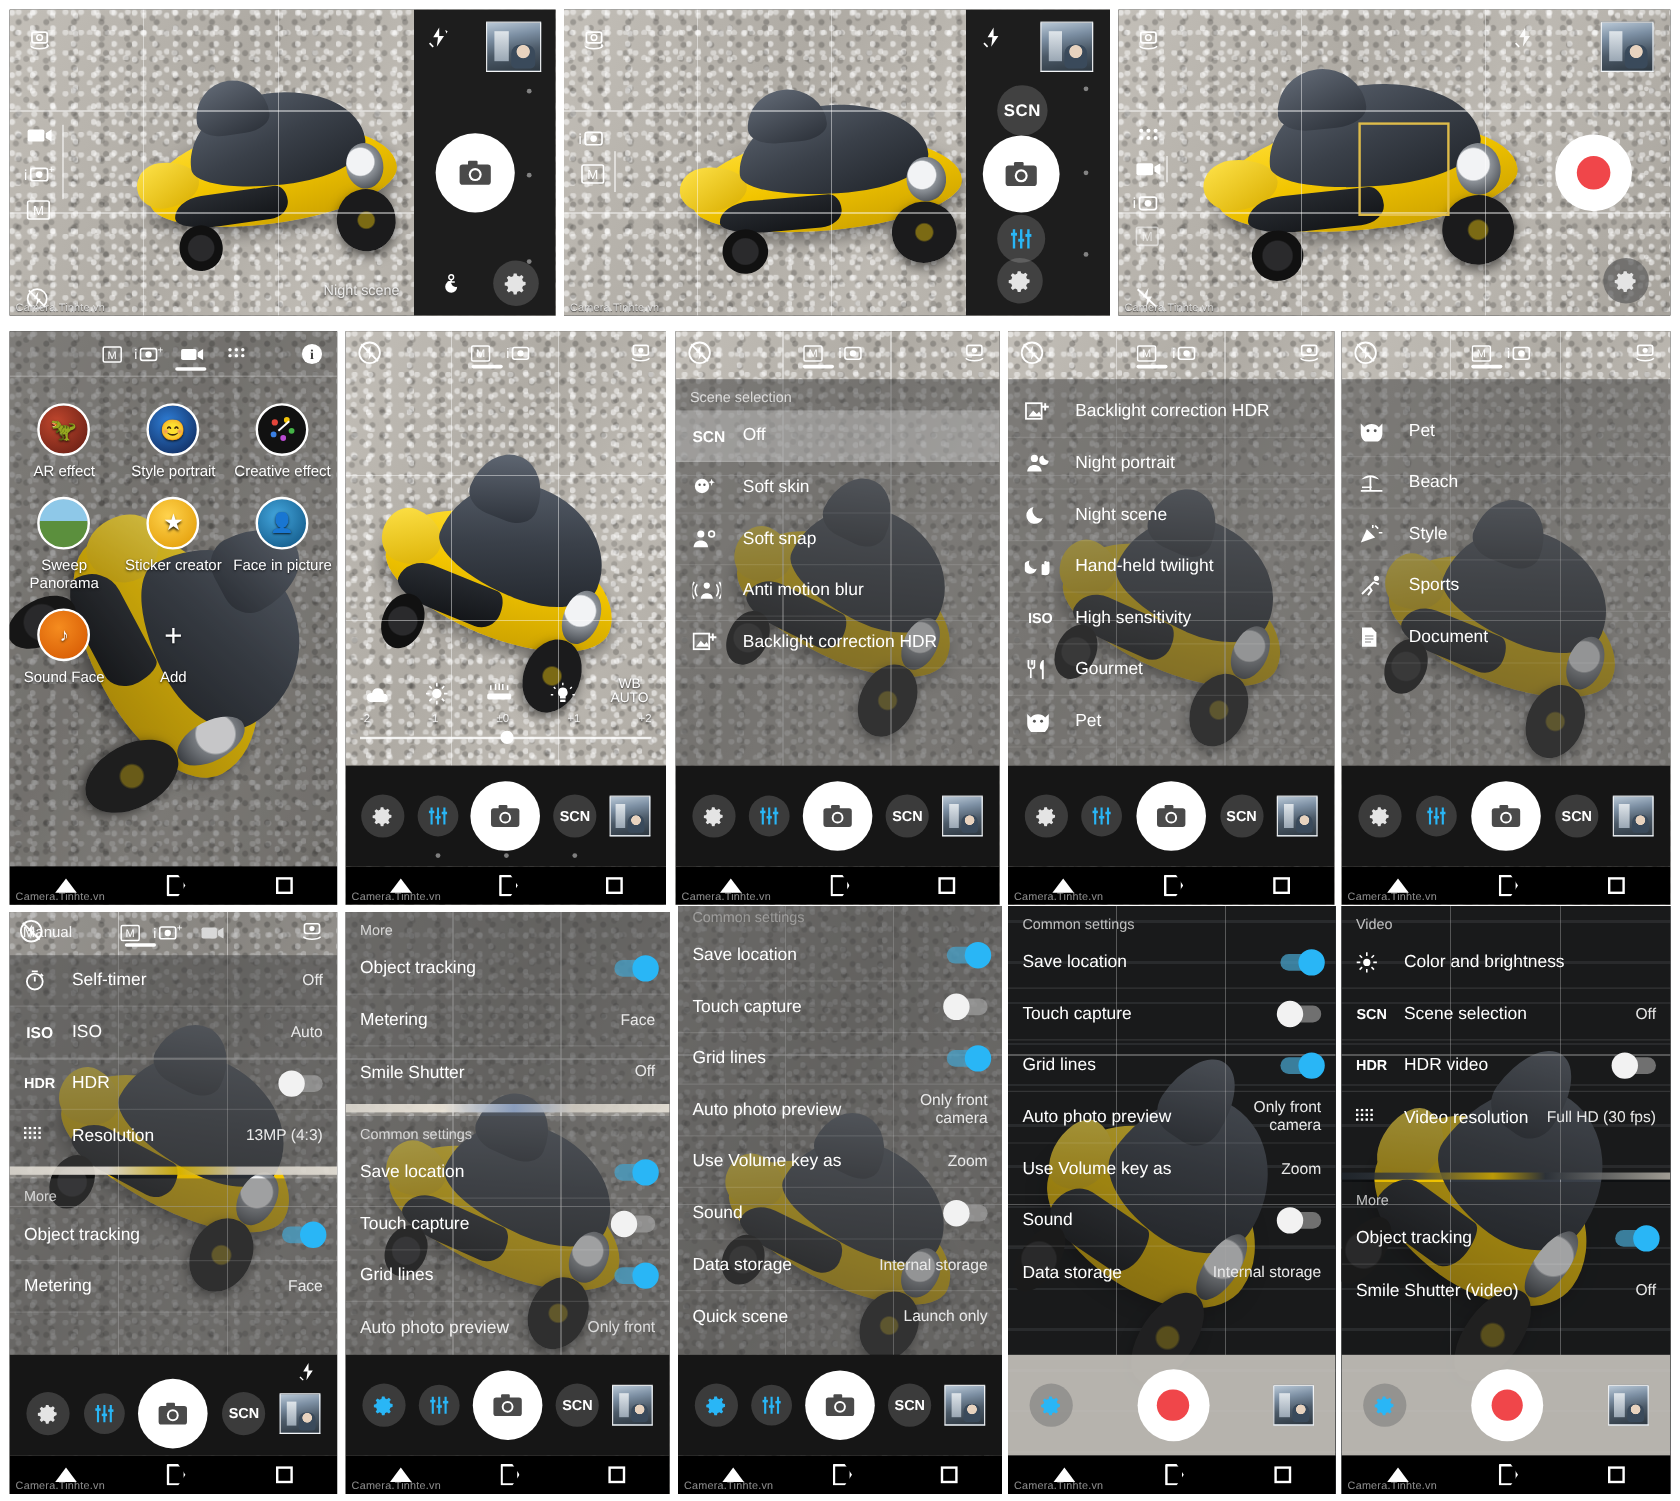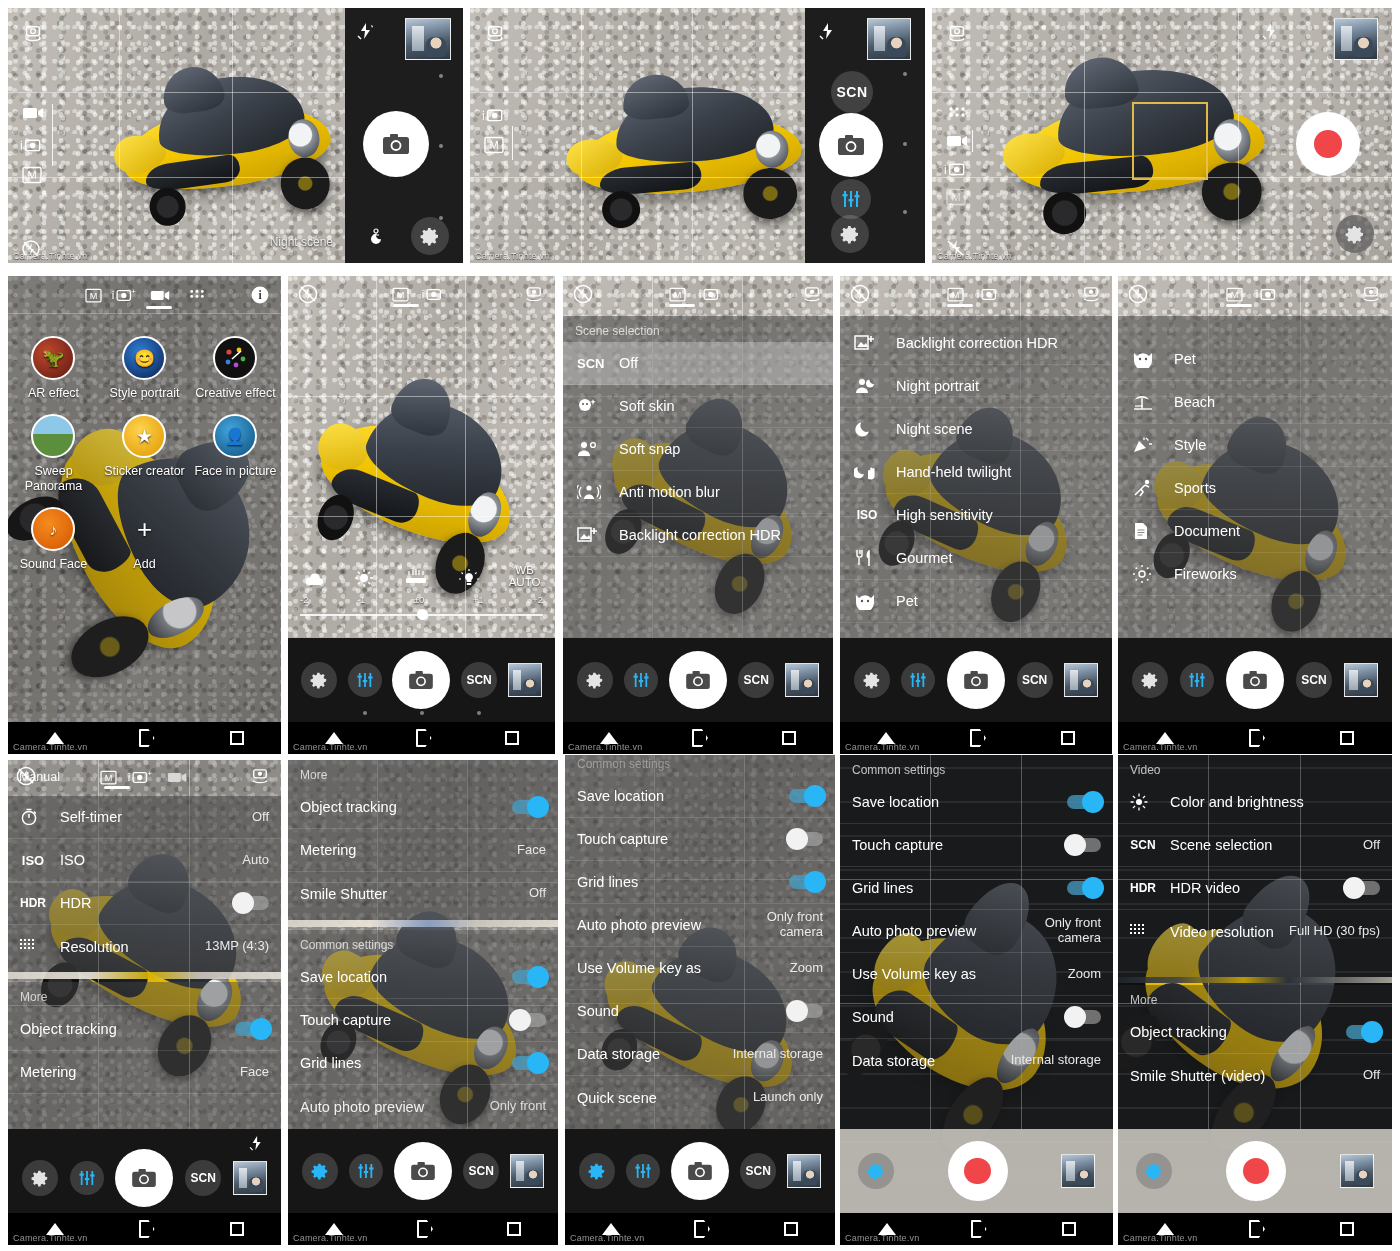--- a/index.html
+++ b/index.html
@@ -1107,38 +1107,20 @@
         <span class="s-ic">
             <svg width="18" height="18" viewBox="0 0 18 18">
               <path d="M3 1h8l4 4v12H3z" fill="#fff"></path>
               <g stroke="#888" stroke-width="1">
                 <path d="M5.5 8h7M5.5 10.5h7M5.5 13h5"></path>
               </g>
             </svg>
           </span>
         <span class="s-lb">Document</span>
       </div>
-      <div class="scnrow">
-        <span class="s-ic">
-            <svg width="20" height="20" viewBox="0 0 20 20">
-              <circle cx="10" cy="10" r="3" fill="none" stroke="#fff" stroke-width="1.4"></circle>
-              <g fill="#fff">
-                <circle cx="10" cy="2" r="1"></circle>
-                <circle cx="10" cy="18" r="1"></circle>
-                <circle cx="2" cy="10" r="1"></circle>
-                <circle cx="18" cy="10" r="1"></circle>
-                <circle cx="4.3" cy="4.3" r="1"></circle>
-                <circle cx="15.7" cy="15.7" r="1"></circle>
-                <circle cx="15.7" cy="4.3" r="1"></circle>
-                <circle cx="4.3" cy="15.7" r="1"></circle>
-              </g>
-            </svg>
-          </span>
-        <span class="s-lb">Fireworks</span>
-      </div>
     </div>
 
     <div class="ctrlbar">
       <div style="flex:1;display:flex;align-items:center;justify-content:space-around;padding:0 8px;">
         <div class="circbtn" style="width:36px;height:36px;">
           <svg width="18" height="18" viewBox="0 0 20 20">
               <path d="M10 6.2A3.8 3.8 0 1013.8 10 3.8 3.8 0 0010 6.2zm8 5.2v-2.4l-2.2-.5a6 6 0 00-.7-1.7l1.2-1.9-1.7-1.7-1.9 1.2a6 6 0 00-1.7-.7L10.5 2h-2.4l-.5 2.2a6 6 0 00-1.7.7L4 3.7 2.3 5.4l1.2 1.9a6 6 0 00-.7 1.7L.6 9.5v2.4l2.2.5a6 6 0 00.7 1.7l-1.2 1.9 1.7 1.7 1.9-1.2a6 6 0 001.7.7l.5 2.2h2.4l.5-2.2a6 6 0 001.7-.7l1.9 1.2 1.7-1.7-1.2-1.9a6 6 0 00.7-1.7z" fill="#e4e4e4"></path>
             </svg>
         </div>
         <div class="circbtn" style="width:34px;height:34px;">

